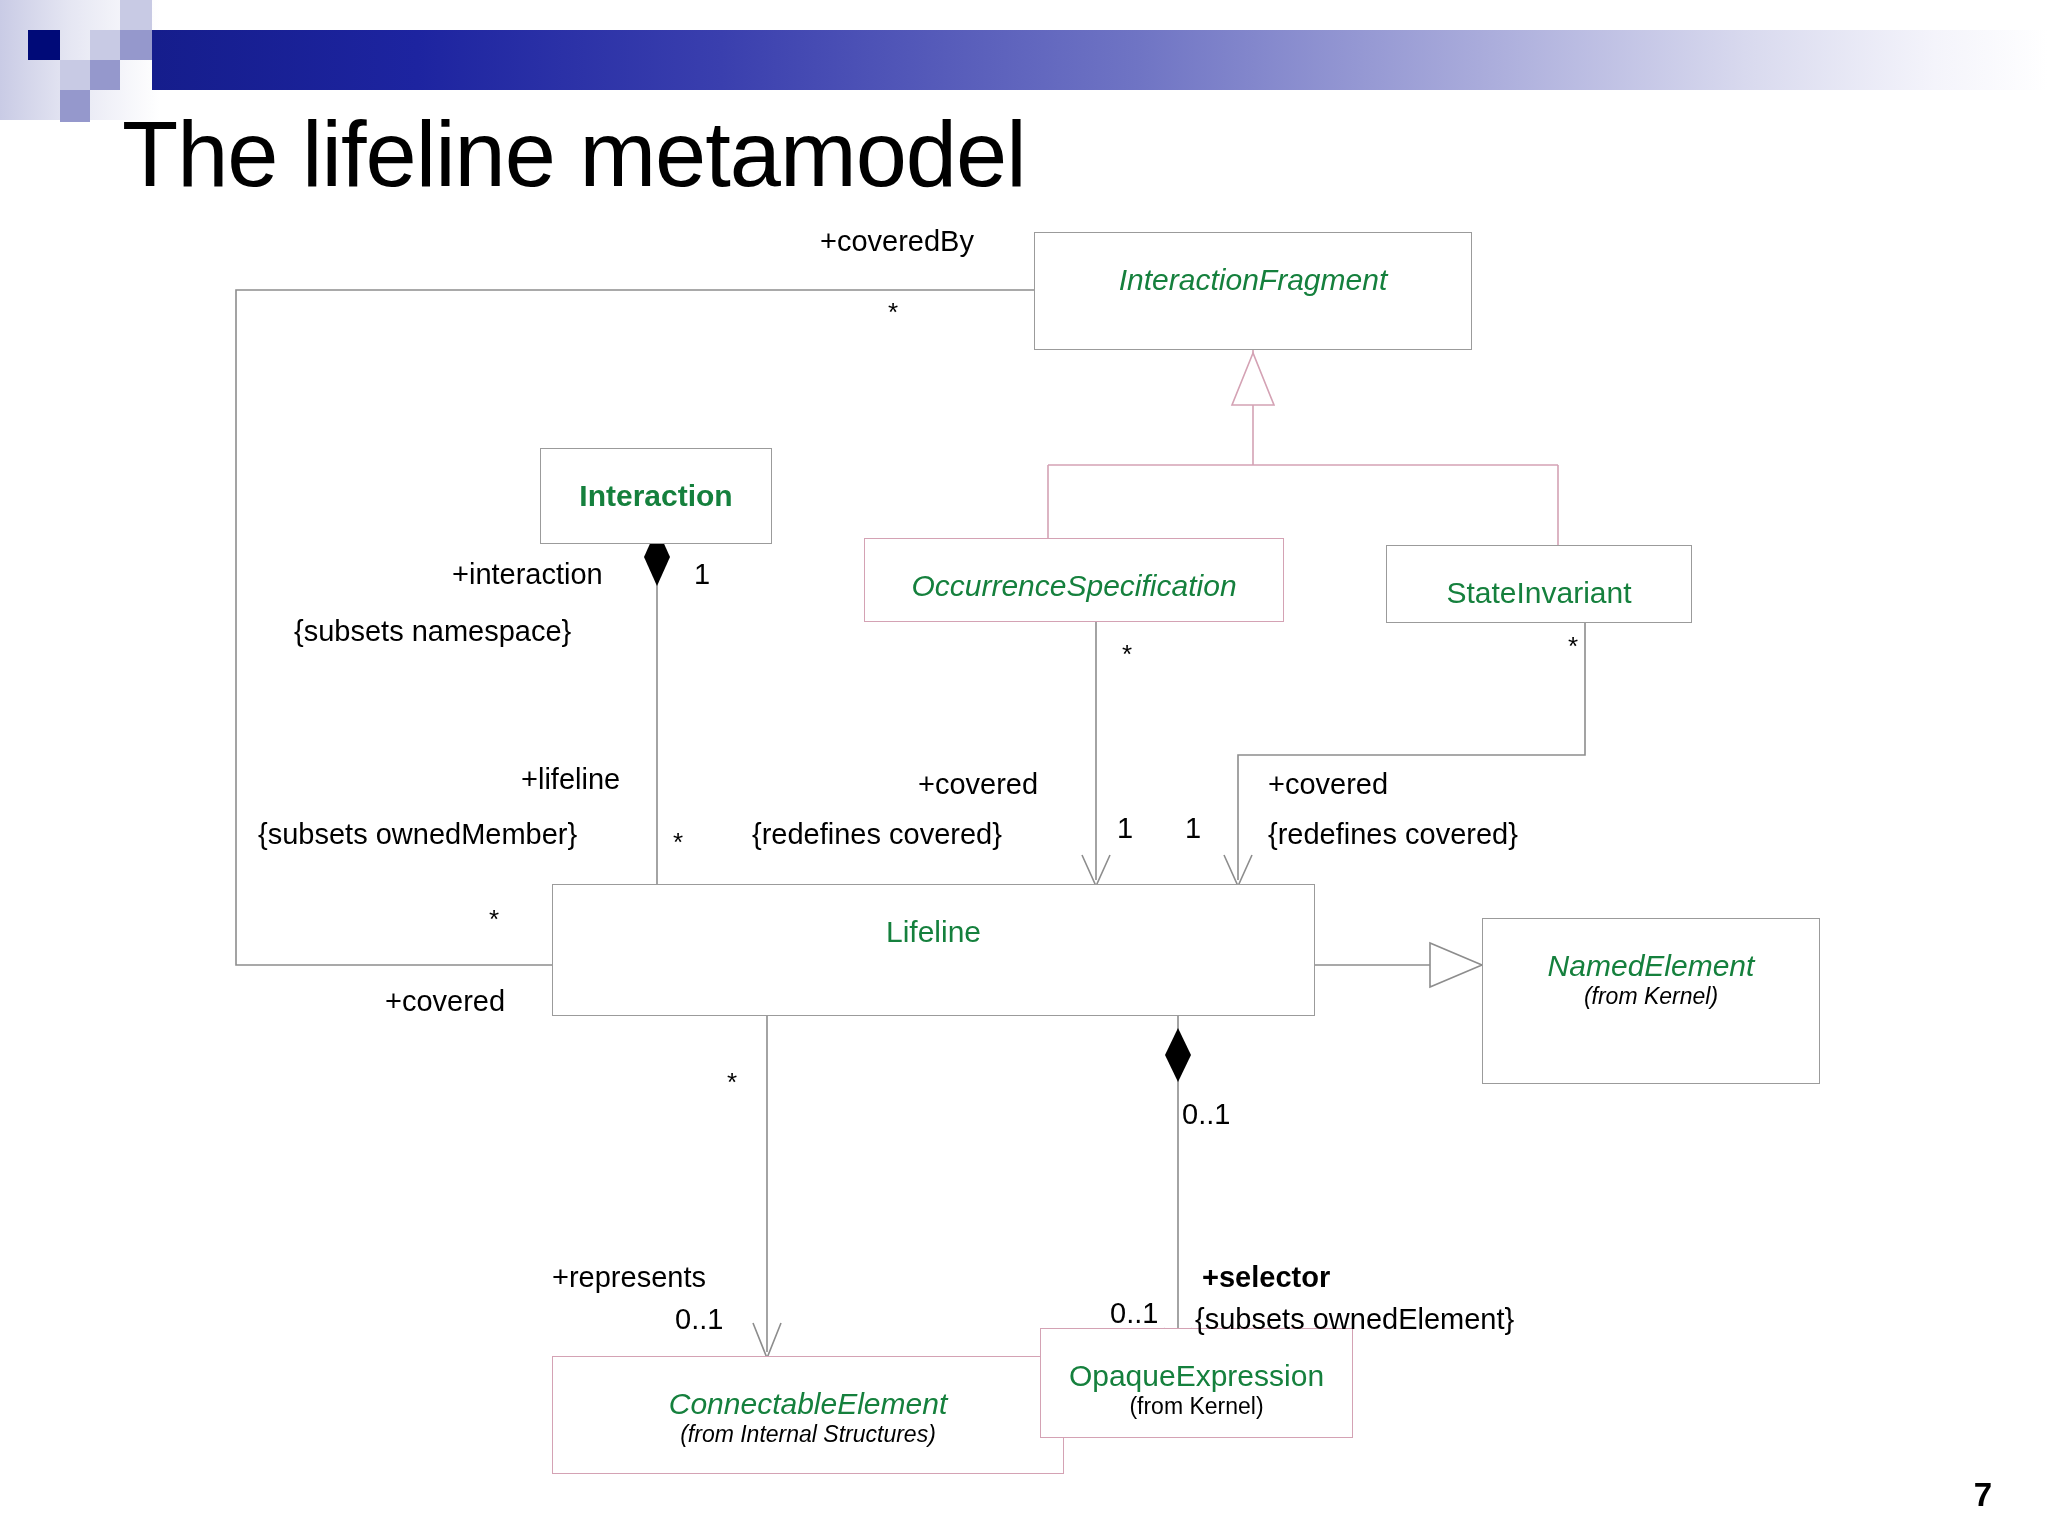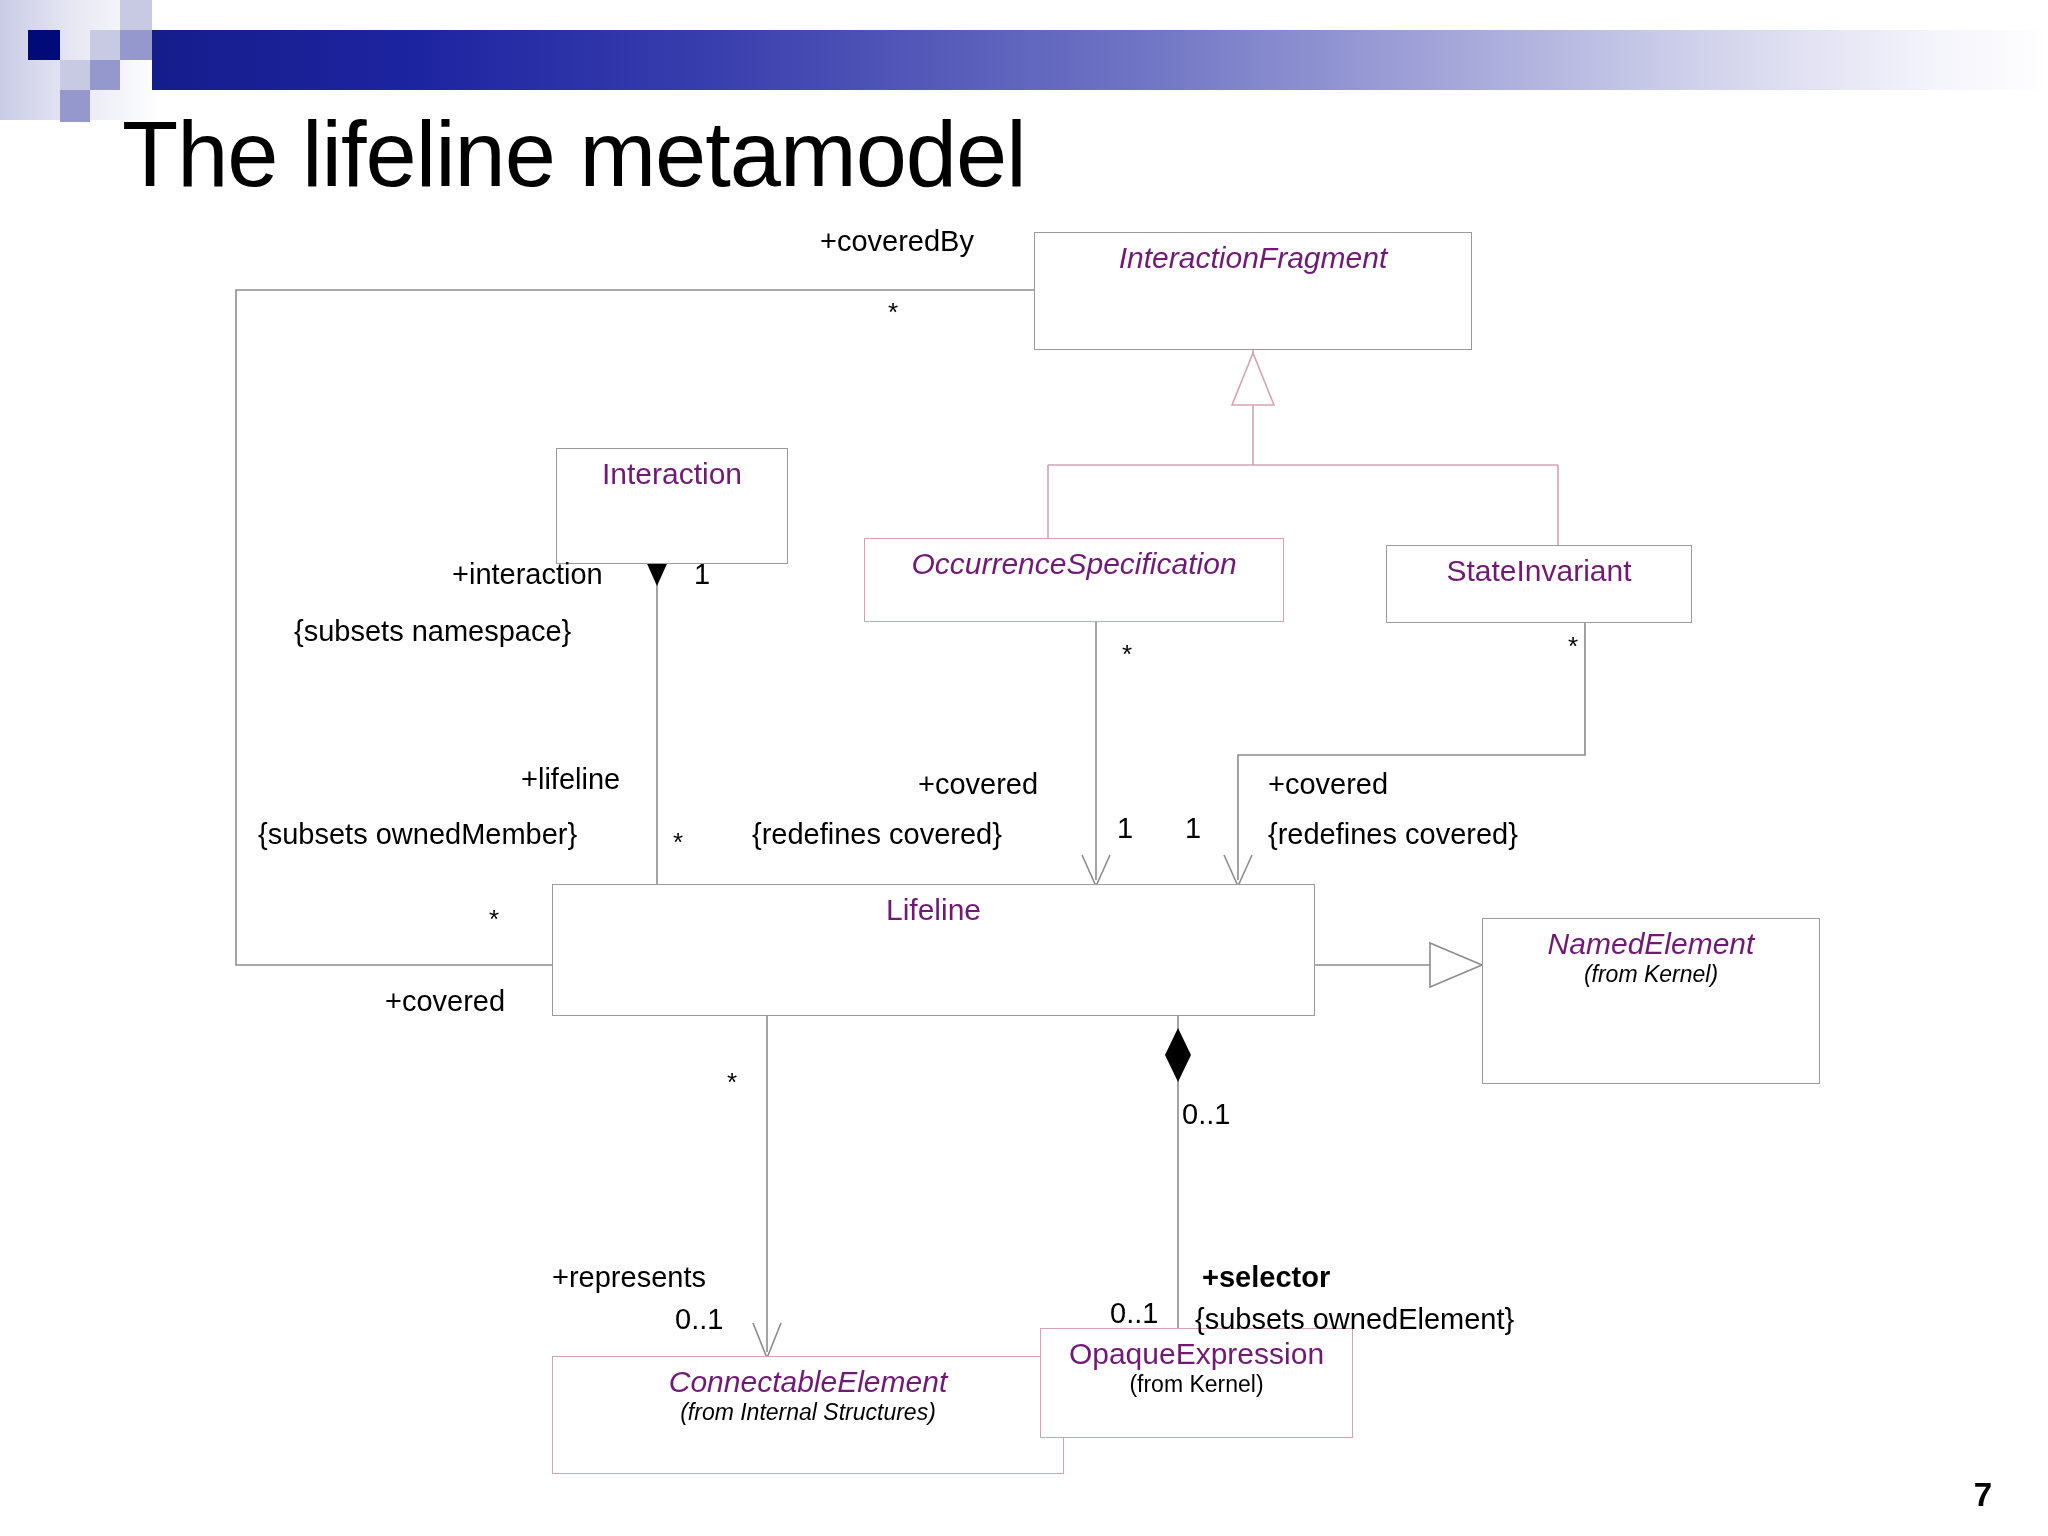--- a/index.html
+++ b/index.html
@@ -59,24 +59,25 @@
     border: 1.5px solid #9b9b9b;
     box-sizing: border-box;
     display: flex;
     flex-direction: column;
     align-items: center;
     padding-top: 8px;
   }
   .uml-box.pink { border-color: #d4a2b4; }
   .uml-name {
     font-size: 30px;
-    color: #701a75;
+    color: #15803d;
     line-height: 1.1;
     text-align: center;
     white-space: nowrap;
+    margin-top: 22px;
   }
   .uml-name.italic { font-style: italic; }
   .uml-sub {
     font-size: 23px;
     color: #000;
     text-align: center;
     line-height: 1.1;
     white-space: nowrap;
     margin-top: 2px;
   }
@@ -155,21 +156,21 @@
 
   <path d="M 1178 1015 L 1178 1358" fill="none" stroke="#8d8d8d" stroke-width="1.6"></path>
   <polygon points="1178,1028 1191,1055 1178,1082 1165,1055" fill="#000000"></polygon>
   <polyline points="1164,1328 1178,1362 1192,1328" fill="none" stroke="#8d8d8d" stroke-width="1.6"></polyline>
 </svg>
 
 <div class="uml-box" style="left:1034px; top:232px; width:438px; height:118px;">
   <div class="uml-name italic">InteractionFragment</div>
 </div>
 
-<div class="uml-box" style="left:556px; top:448px; width:232px; height:116px;">
+<div class="uml-box" style="left:540px; top:448px; width:232px; height:96px;font-weight:bold;">
   <div class="uml-name">Interaction</div>
 </div>
 
 <div class="uml-box pink" style="left:864px; top:538px; width:420px; height:84px;">
   <div class="uml-name italic">OccurrenceSpecification</div>
 </div>
 
 <div class="uml-box" style="left:1386px; top:545px; width:306px; height:78px;">
   <div class="uml-name">StateInvariant</div>
 </div>

